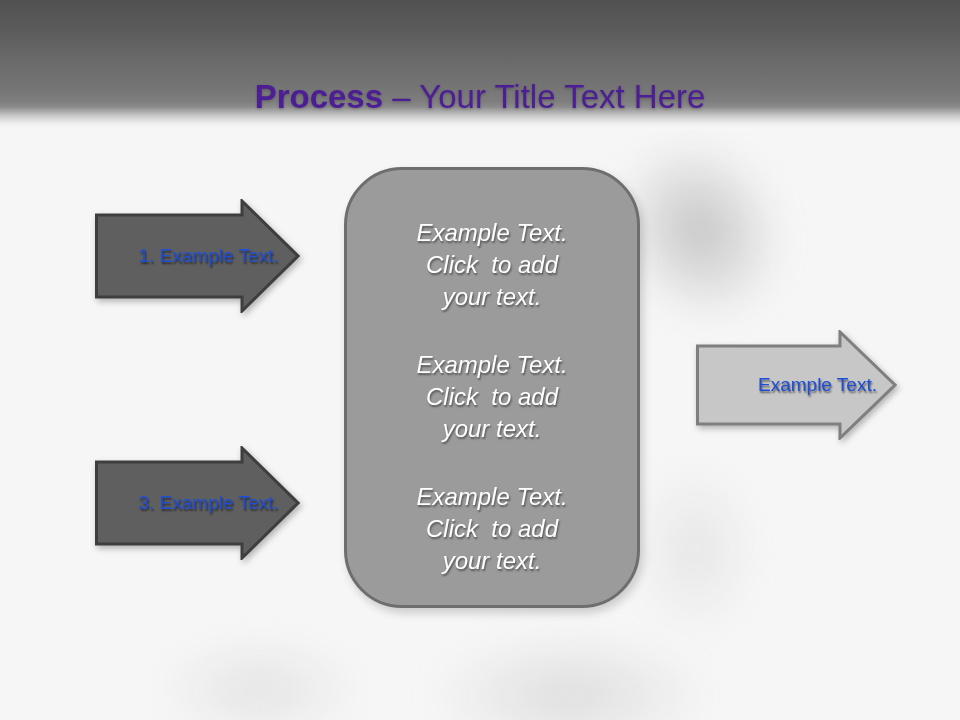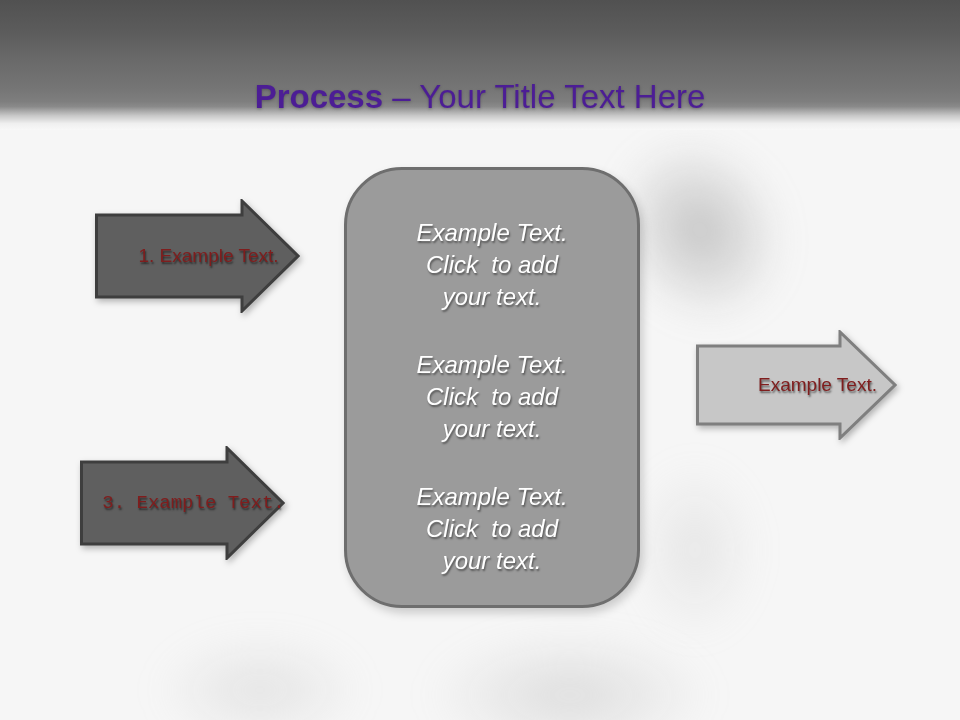--- a/index.html
+++ b/index.html
@@ -48,28 +48,28 @@
   }
   .slide-title .t-bold { font-weight: bold; }
   .slide-title .t-rest { font-weight: normal; }
 
   
   .arrow { position: absolute; }
   .arrow svg { display: block; filter: drop-shadow(2px 3px 3px rgba(0,0,0,0.28)); }
   .arrow .arrow-label {
     position: absolute; inset: 0;
     display: flex; align-items: center; justify-content: center;
-    color: #7f1d1d; font-size: 19px;
+    color: #1d4ed8; font-size: 19px;
     text-shadow: 1px 2px 2px rgba(0,0,0,0.55);
     white-space: pre;
     padding-left: 42px;
   }
   .arrow-left-1 { left: 95px;  top: 199px; }
   .arrow-left-2 { left: 95px;  top: 324px; }
-  .arrow-left-3 { left: 80px;  top: 446px; font-family: Liberation Mono, monospace; }
+  .arrow-left-3 { left: 95px;  top: 446px; }
   .arrow-left-1 .arrow-label,
   .arrow-left-2 .arrow-label,
   .arrow-left-3 .arrow-label { padding-right: 20px; }
   .arrow-right  { left: 696px; top: 330px; }
 
   
   .center-panel {
     position: absolute; left: 344px; top: 167px;
     width: 296px; height: 441px;
     box-sizing: border-box;

